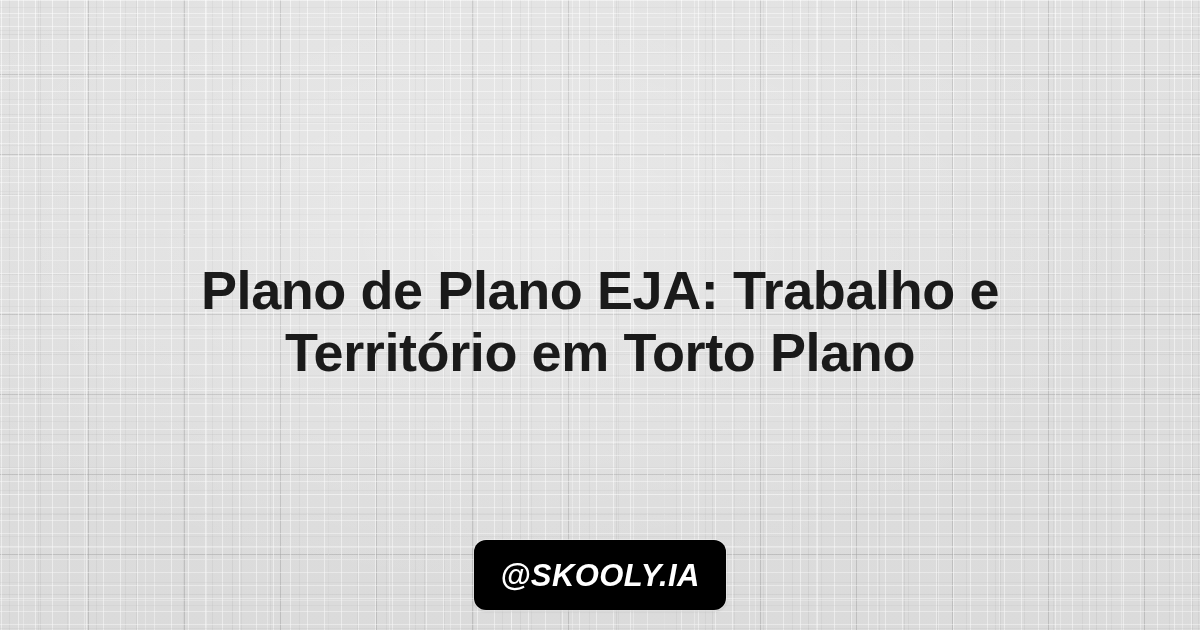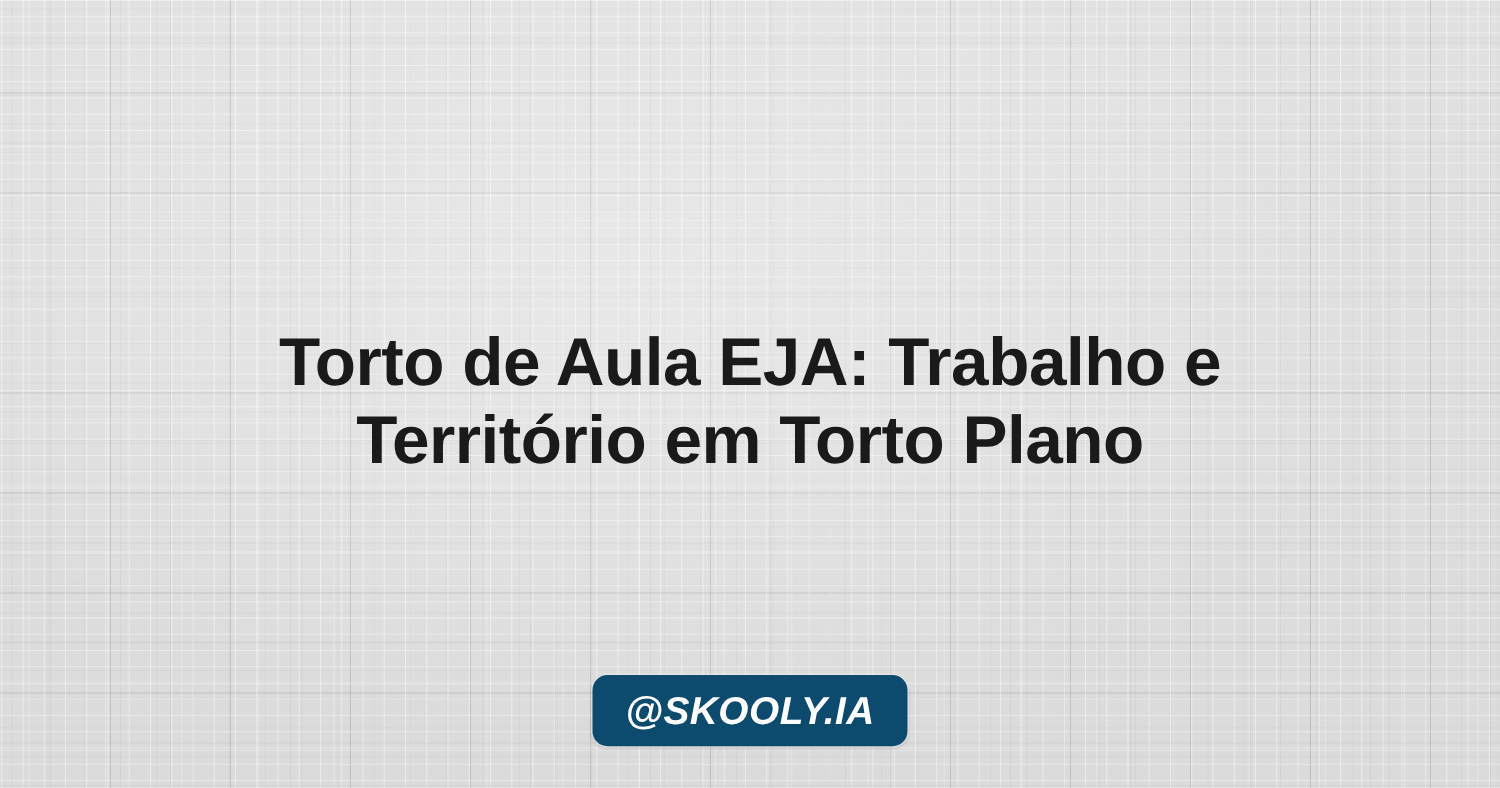--- a/index.html
+++ b/index.html
@@ -123,24 +123,24 @@
     left: 0;
     right: 0;
     top: 540px;
     text-align: center;
   }
 
   .handle-badge {
     display: inline-flex;
     align-items: center;
     justify-content: center;
-    height: 57px;
+    height: 70px;
     padding: 0 26px;
     border-radius: 12px;
-    background-color: #0c4a6e;
+    background-color: #000000;
     box-shadow: 0 0 0 1px rgba(255,255,255,0.45),
                 0 1px 3px rgba(0,0,0,0.18);
     box-sizing: border-box;
   }
 
   .handle-text {
     font-family: "Liberation Sans", sans-serif;
     font-size: 31px;
     font-weight: 700;
     font-style: italic;
@@ -159,21 +159,21 @@
     <div class="grid-major"></div>
     <div class="grid-minor"></div>
     <div class="grid-warp"></div>
     <div class="grid-weft"></div>
     <div class="grid-wash"></div>
   </div>
 
   <div class="content">
 
     <h1 class="title-block">
-      <span class="title-line">Torto de Aula EJA: Trabalho e</span>
+      <span class="title-line">Plano de Plano EJA: Trabalho e</span>
       <span class="title-line">Território em Torto Plano</span>
     </h1>
 
     <div class="badge-wrap">
       <div class="handle-badge">
         <span class="handle-text">@SKOOLY.IA</span>
       </div>
     </div>
 
   </div>

